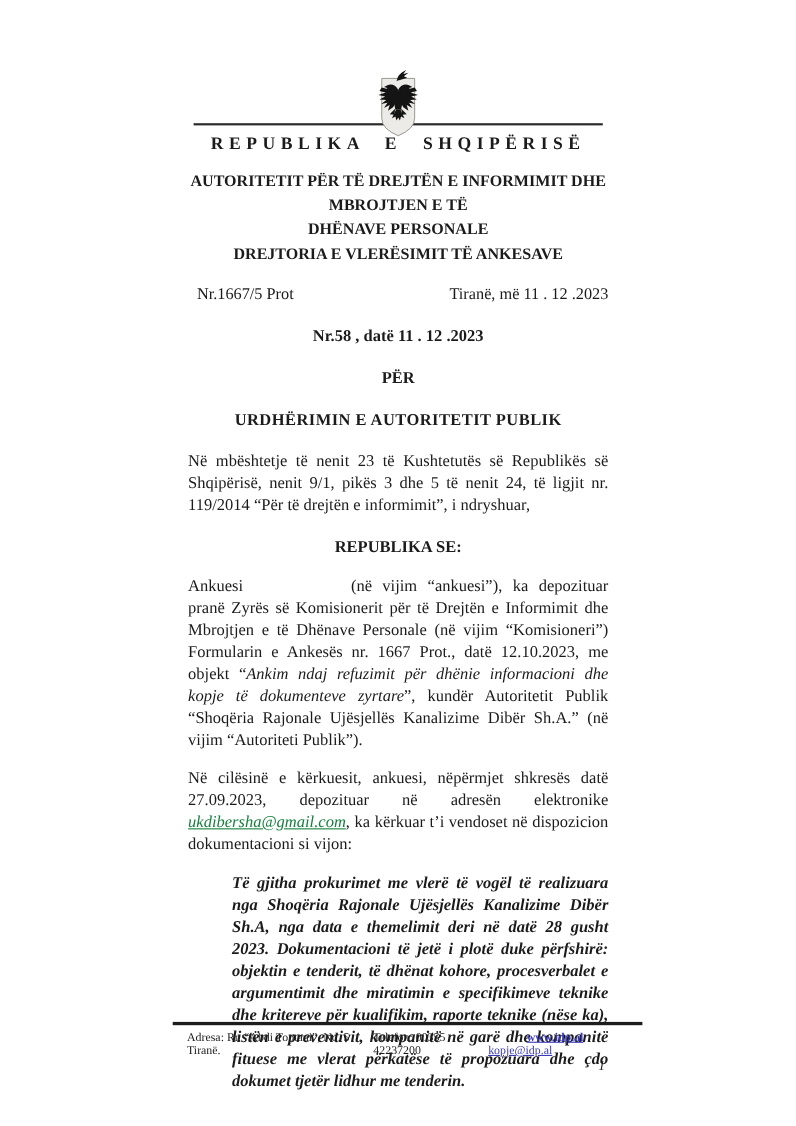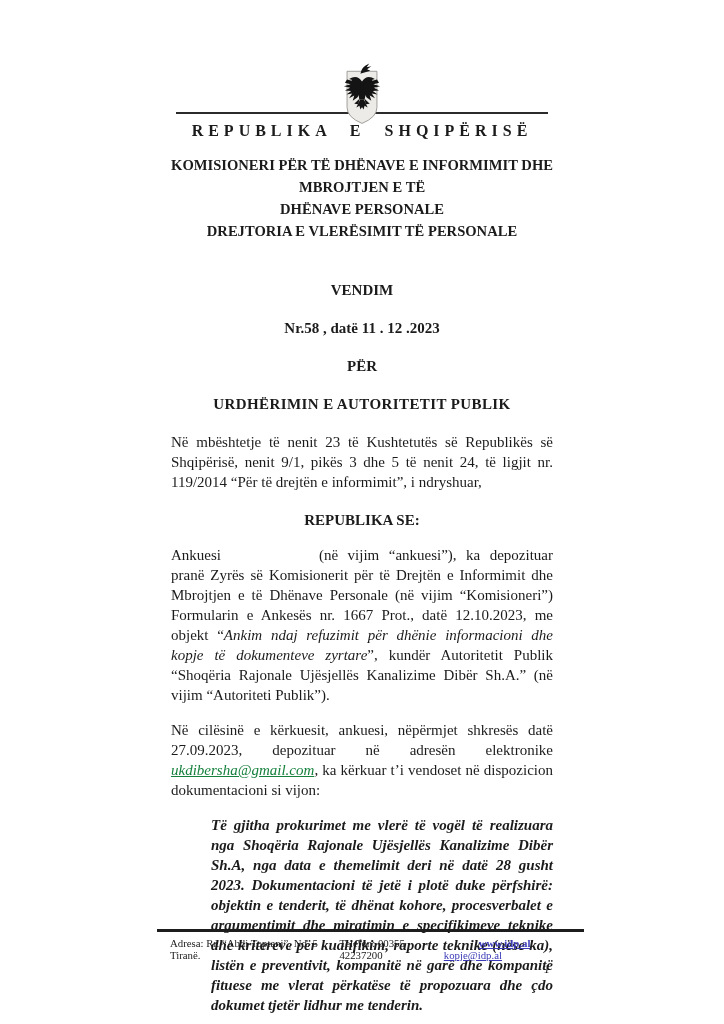--- a/index.html
+++ b/index.html
@@ -139,27 +139,30 @@
         <path d="M55,71 L65,81 L57,82 Z"></path>
 
         <path d="M46,73 L39,88 L45,85 L47,92 L50,87 L53,92 L55,85 L61,88 L54,73 Z"></path>
       </g>
     </svg>
   </div>
 
   <div class="republic-title">REPUBLIKA E SHQIPËRISË</div>
 
   <div class="institution">
-    <div>KOMISIONERI PËR TË DHËNAVE E INFORMIMIT DHE MBROJTJEN E TË</div>
+    <div>AUTORITETIT PËR TË DREJTËN E INFORMIMIT DHE MBROJTJEN E TË</div>
     <div>DHËNAVE PERSONALE</div>
-    <div>DREJTORIA E VLERËSIMIT TË PERSONALE</div>
+    <div>DREJTORIA E VLERËSIMIT TË ANKESAVE</div>
   </div>
 
+  <div class="meta-row">
+    <span class="prot">Nr.1667/5 Prot</span>
+    <span>Tiranë, më 11 . 12 .2023</span>
+  </div>
 
-  <div class="c-head h-vendim">VENDIM</div>
   <div class="c-head h-nrdate">Nr.58 , datë 11 . 12 .2023</div>
   <div class="c-head h-per">PËR</div>
   <div class="c-head h-subject">URDHËRIMIN E AUTORITETIT PUBLIK</div>
 
   <p class="para p-legal">Në mbështetje të nenit 23 të Kushtetutës së Republikës së Shqipërisë, nenit 9/1, pikës 3 dhe 5 të nenit 24, të ligjit nr. 119/2014 “Për të drejtën e informimit”, i ndryshuar,</p>
 
   <div class="c-head h-findings">REPUBLIKA SE:</div>
 
   <p class="para p-complaint"><span>Ankuesi</span><span class="redacted-gap"></span><span>(në vijim “ankuesi”), ka depozituar pranë Zyrës së Komisionerit për të Drejtën e Informimit dhe Mbrojtjen e të Dhënave Personale (në vijim “Komisioneri”) Formularin e Ankesës nr.  1667 Prot., datë 12.10.2023, me objekt “</span><span class="italic">Ankim ndaj refuzimit për dhënie informacioni dhe kopje të dokumenteve zyrtare</span><span>”, kundër Autoritetit Publik “Shoqëria Rajonale Ujësjellës Kanalizime Dibër Sh.A.” (në vijim “Autoriteti Publik”).</span></p>
 

